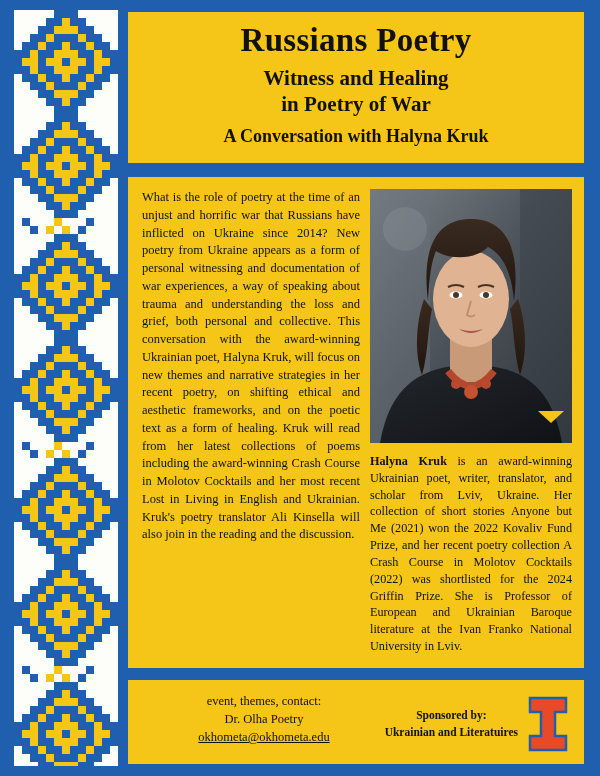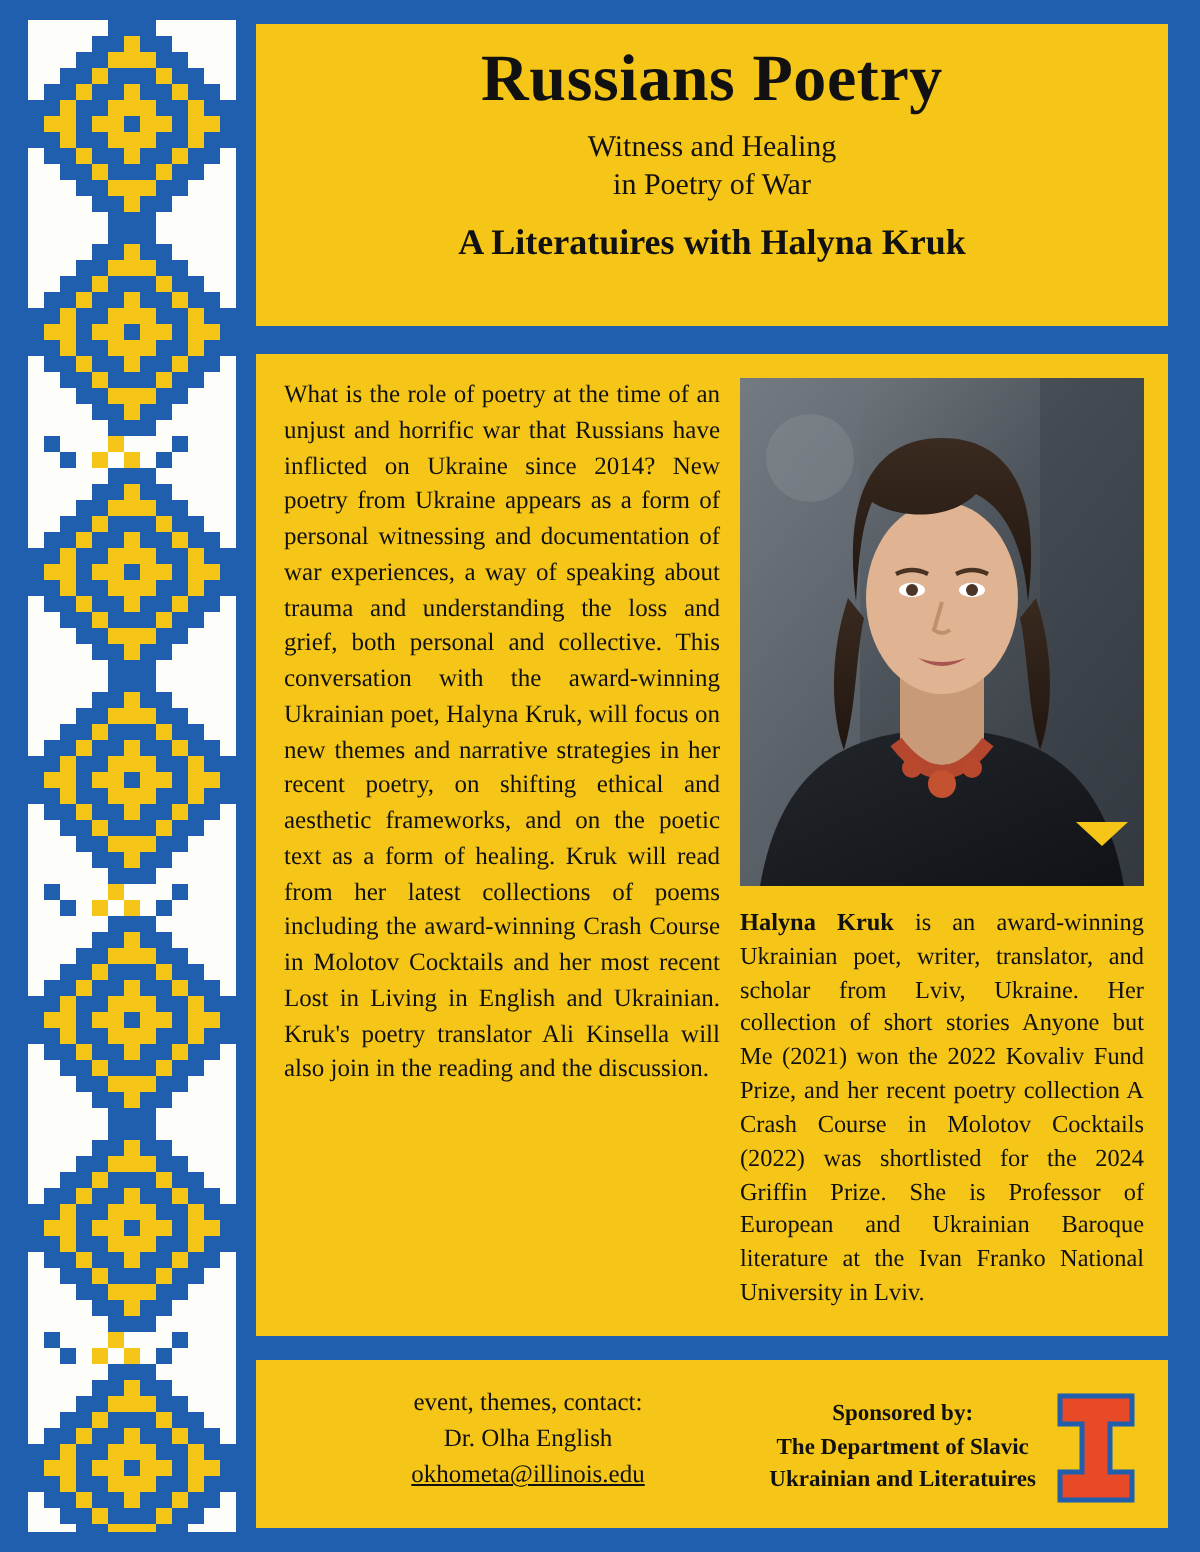--- a/index.html
+++ b/index.html
@@ -74,22 +74,22 @@
   }
   .title-main {
     font-size: 33px;
     font-weight: bold;
     letter-spacing: 0.3px;
     color: #111;
     line-height: 1.15;
     margin-bottom: 5px;
   }
   .title-sub1, .title-sub2 {
-    font-size: 15px;
-    font-weight: normal;
+    font-size: 21px;
+    font-weight: bold;
     color: #111;
     line-height: 1.25;
   }
   .title-sub3 {
     font-size: 18px;
     font-weight: bold;
     color: #111;
     margin-top: 9px;
   }
 
@@ -999,21 +999,21 @@
         </div>
       </div>
   </div>
 
   <div class="content">
 
     <div class="panel title-panel">
       <div class="title-main">Russians Poetry</div>
       <div class="title-sub1">Witness and Healing</div>
       <div class="title-sub2">in Poetry of War</div>
-      <div class="title-sub3">A Literatuires with Halyna Kruk</div>
+      <div class="title-sub3">A Conversation with Halyna Kruk</div>
     </div>
 
     <div class="panel body-panel">
 
       <div class="col-left">
         <div class="main-text">What is the role of poetry at the time of an unjust and horrific war that Russians have inflicted on Ukraine since 2014? New poetry from Ukraine appears as a form of personal witnessing and documentation of war experiences, a way of speaking about trauma and understanding the loss and grief, both personal and collective. This conversation with the award-winning Ukrainian poet, Halyna Kruk, will focus on new themes and narrative strategies in her recent poetry, on shifting ethical and aesthetic frameworks, and on the poetic text as a form of healing. Kruk will read from her latest collections of poems including the award-winning Crash Course in Molotov Cocktails and her most recent Lost in Living in English and Ukrainian. Kruk's poetry translator Ali Kinsella will also join in the reading and the discussion.</div>
       </div>
 
       <div class="col-right">
         <div class="photo">
@@ -1066,27 +1066,26 @@
             <path d="M168 222 l26 0 -13 12 z" fill="#f5c518"></path>
           </svg>
         </div>
         <div class="bio"><b>Halyna Kruk</b><span> is an award-winning Ukrainian poet, writer, translator, and scholar from Lviv, Ukraine. Her collection of short stories Anyone but Me (2021) won the 2022 Kovaliv Fund Prize, and her recent poetry collection A Crash Course in Molotov Cocktails (2022) was shortlisted for the 2024 Griffin Prize. She is Professor of European and Ukrainian Baroque literature at the Ivan Franko National University in Lviv.</span></div>
       </div>
     </div>
 
     <div class="panel footer-panel">
       <div class="footer-left">
         <div>event, themes, contact:</div>
-        <div>Dr. Olha English</div>
-        <div class="email">okhometa@illinois.edu</div>
+        <div>Dr. Olha Poetry</div>
+        <div class="email">okhometa@okhometa.edu</div>
       </div>
       <div class="footer-right">
         <div class="sponsor-text">
           <div class="lead">Sponsored by:</div>
-          <div>The Department of Slavic</div>
           <div>Ukrainian and Literatuires</div>
         </div>
         <div class="illini-logo">
           <svg width="44" height="56" viewBox="0 0 44 56" xmlns="http://www.w3.org/2000/svg" aria-hidden="true">
             <path d="M4 2 H40 V16 H29 V40 H40 V54 H4 V40 H15 V16 H4 Z" fill="#e84a27" stroke="#1f5fae" stroke-width="2.5" stroke-linejoin="miter"></path>
           </svg>
         </div>
       </div>
     </div>
 

